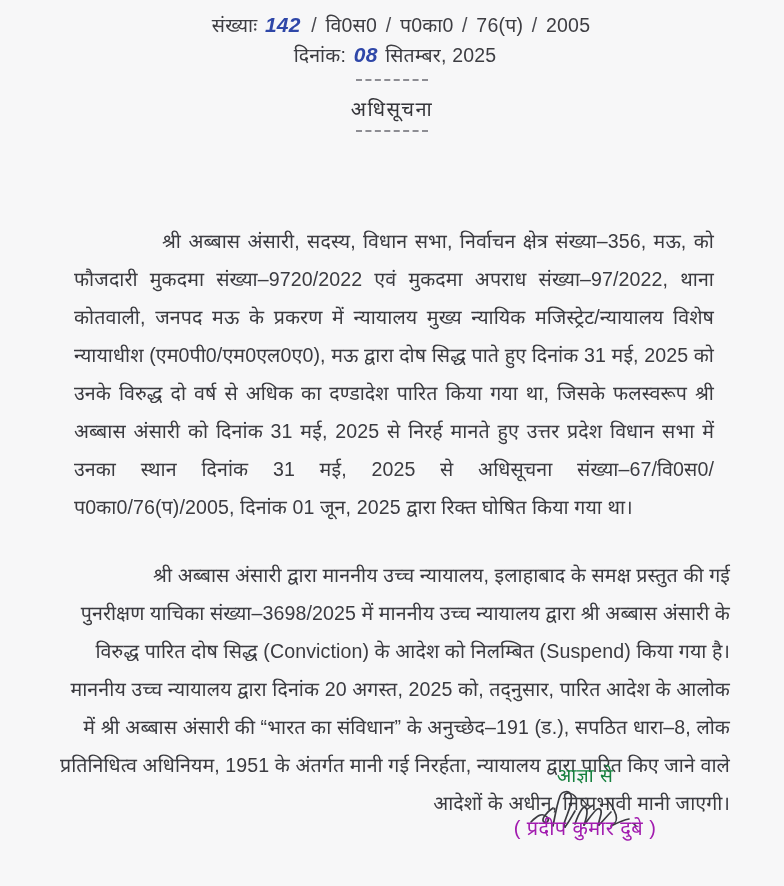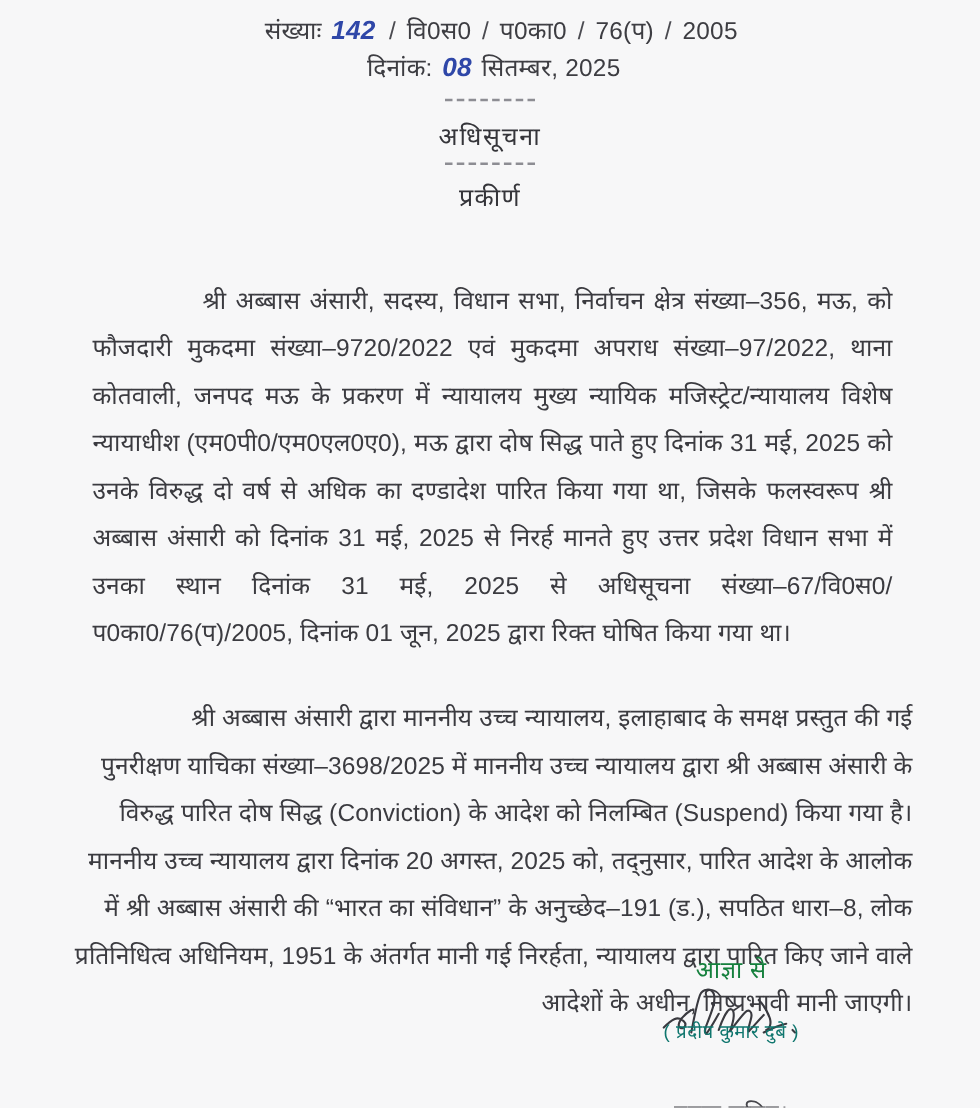--- a/index.html
+++ b/index.html
@@ -118,22 +118,22 @@
   .sign-mark {
     position: absolute;
     left: 50%;
     top: -2px;
     transform: translateX(-48%);
     width: 150px;
     height: 52px;
     pointer-events: none;
   }
   .sign-name {
-    font-size: 15px;
-    color: #0f766e;
+    font-size: 20px;
+    color: #a21caf;
     letter-spacing: 0.4px;
     position: relative;
     top: -10px;
   }
   .sign-desig {
     font-size: 18.5px;
     color: #46464b;
     letter-spacing: 0.4px;
     position: relative;
     top: -6px;
@@ -164,21 +164,20 @@
       <span>सितम्बर,  2025</span>
     </div>
   </div>
 
   <div class="rule"></div>
 
   <div class="title-main">अधिसूचना</div>
 
   <div class="rule r2"></div>
 
-  <div class="title-sub">प्रकीर्ण</div>
 
   <div class="body-wrap">
     <p class="para p1"><span class="indent"></span><span>श्री अब्बास अंसारी, सदस्य, विधान सभा, निर्वाचन क्षेत्र संख्या–356, मऊ, को फौजदारी मुकदमा संख्या–9720/2022 एवं मुकदमा अपराध संख्या–97/2022, थाना कोतवाली, जनपद मऊ के प्रकरण में न्यायालय मुख्य न्यायिक मजिस्ट्रेट/न्यायालय विशेष न्यायाधीश (एम0पी0/एम0एल0ए0), मऊ द्वारा दोष सिद्ध पाते हुए दिनांक 31 मई, 2025 को उनके विरुद्ध दो वर्ष से अधिक का दण्डादेश पारित किया गया था, जिसके फलस्वरूप श्री अब्बास अंसारी को दिनांक 31 मई, 2025 से निरर्ह मानते हुए उत्तर प्रदेश विधान सभा में उनका स्थान दिनांक 31 मई, 2025 से अधिसूचना संख्या–67/वि0स0/प0का0/76(प)/2005, दिनांक 01 जून, 2025 द्वारा रिक्त घोषित किया गया था।</span></p>
     <p class="para p2"><span class="indent"></span><span>श्री अब्बास अंसारी द्वारा माननीय उच्च न्यायालय, इलाहाबाद के समक्ष प्रस्तुत की गई पुनरीक्षण याचिका संख्या–3698/2025 में माननीय उच्च न्यायालय द्वारा श्री अब्बास अंसारी के विरुद्ध पारित दोष सिद्ध (Conviction) के आदेश को निलम्बित (Suspend) किया गया है। माननीय उच्च न्यायालय द्वारा दिनांक 20 अगस्त, 2025 को, तद्नुसार, पारित आदेश के आलोक में श्री अब्बास अंसारी की “भारत का संविधान” के अनुच्छेद–191 (ड.), सपठित धारा–8, लोक प्रतिनिधित्व अधिनियम, 1951 के अंतर्गत मानी गई निरर्हता, न्यायालय द्वारा पारित किए जाने वाले आदेशों के अधीन, निष्प्रभावी मानी जाएगी।</span></p>
   </div>
 
   <div class="sign-block">
     <div class="sign-order">आज्ञा से</div>
     <div class="sign-mark-wrap">
       <svg class="sign-mark" viewBox="0 0 150 52">

